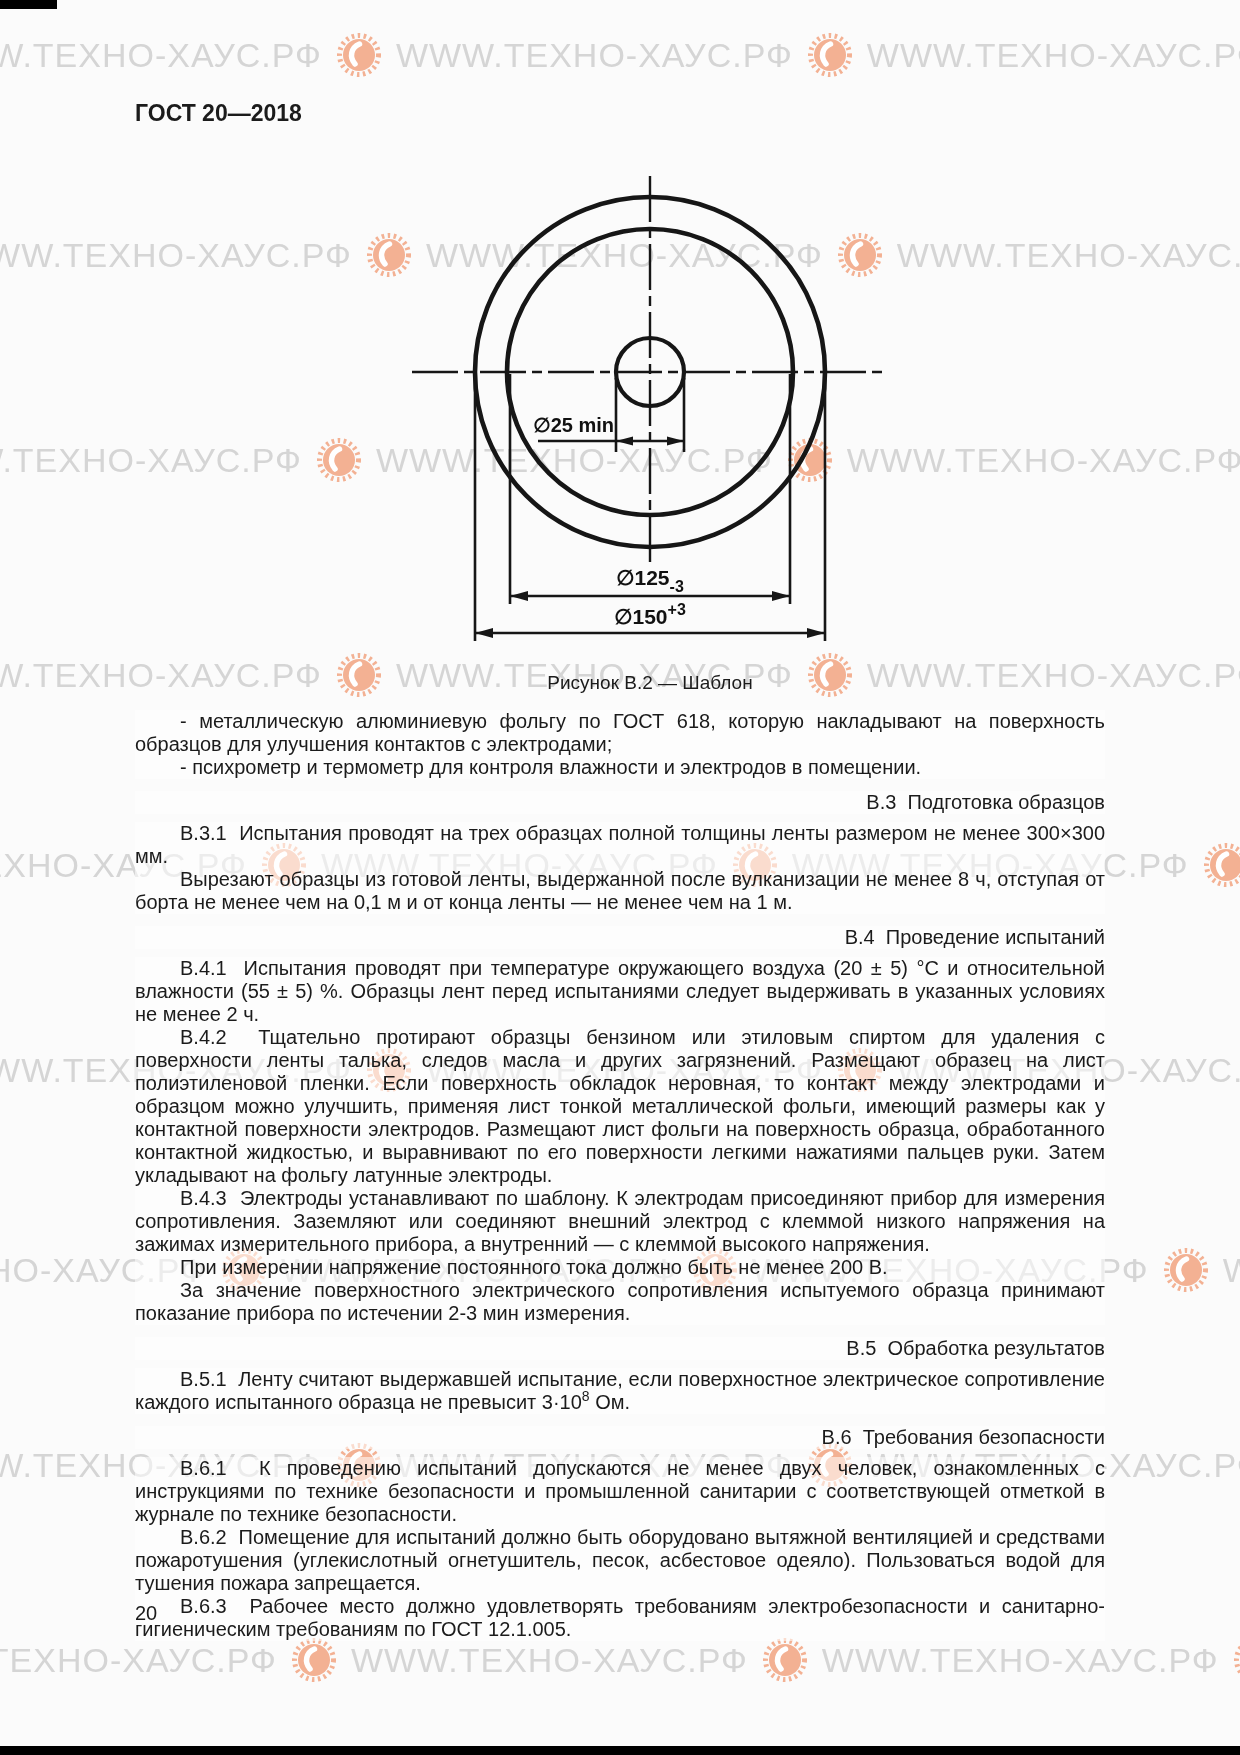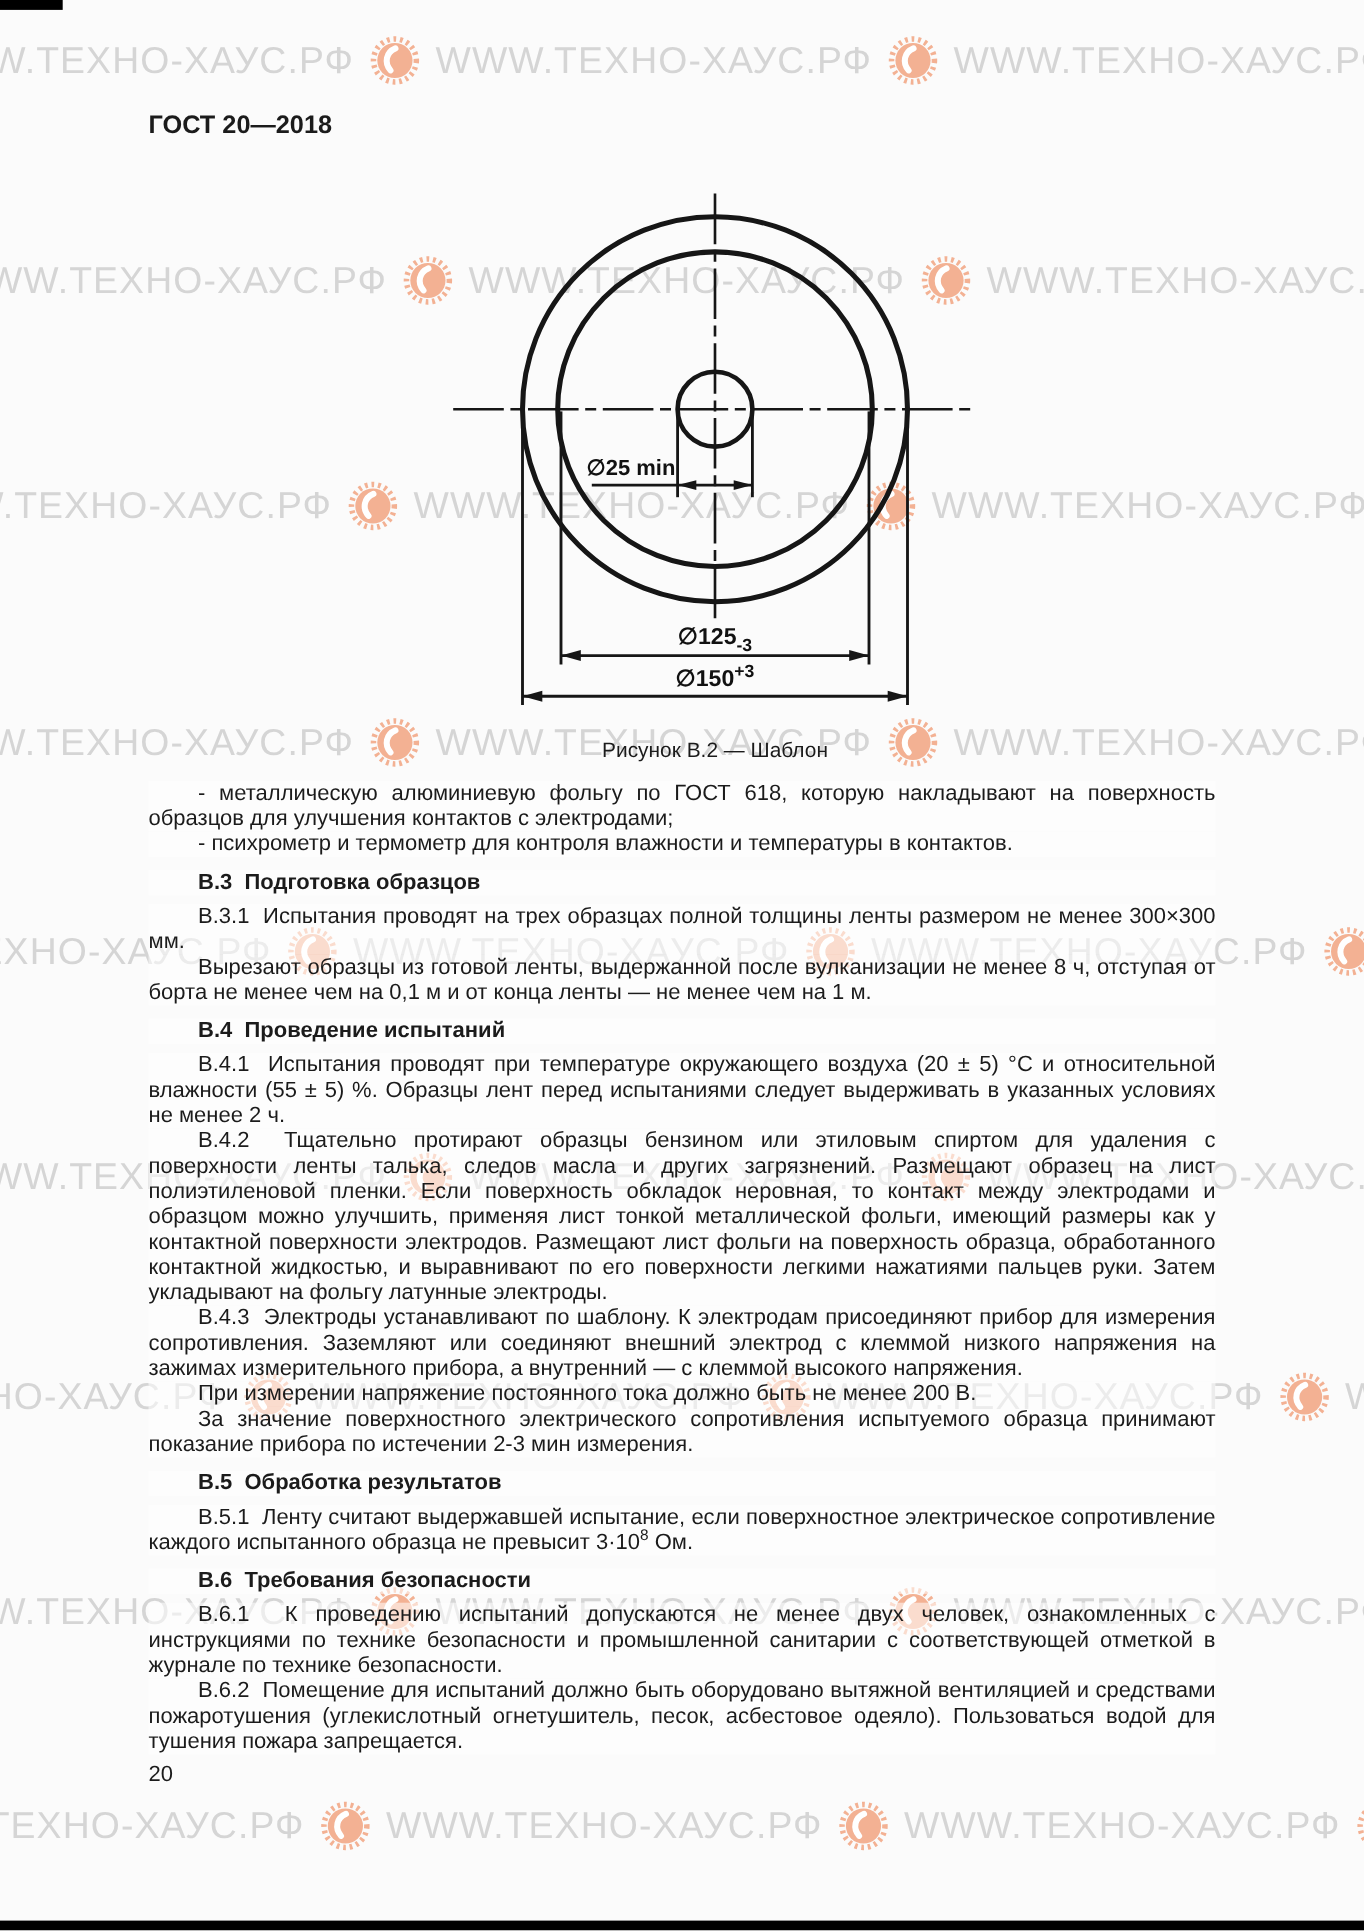--- a/index.html
+++ b/index.html
@@ -26,21 +26,21 @@
   .figure-caption{
     position:absolute;left:330px;top:672px;width:640px;text-align:center;
     font-size:19px;z-index:2;
   }
   
   #content{position:absolute;left:135px;width:970px;top:710px;z-index:2;}
   #content p{
     margin:0;font-size:20px;line-height:23px;text-align:justify;
     text-indent:45px;background:rgba(255,255,255,.55);
   }
-  #content p.heading{font-weight:700;margin:12px 0 8px 0;text-align:left;}
+  #content p.heading{font-weight:400;margin:12px 0 8px 0;text-align:right;}
   #content sup{font-size:14px;line-height:0;}
 </style>
 </head>
 <body>
 
 <div class="bar-top"></div>
 <div class="bar-bottom"></div>
 
 <div id="watermark" style="--wm-text: #d5d5d5; --wm-icon: #f3b193;">
     <div class="wm-row" style="top: 32px; left: -75px;">
@@ -236,30 +236,31 @@
     <text x="650" y="624" text-anchor="middle" font-size="21">
       <tspan>∅150</tspan><tspan dy="-9" font-size="16">+3</tspan>
     </text>
   </g>
 </svg>
 
 <div class="figure-caption">Рисунок В.2 — Шаблон</div>
 
 <div id="content">
     <p class="body"><span>- металлическую алюминиевую фольгу по ГОСТ 618, которую накладывают на поверхность образцов для улучшения контактов с электродами;</span></p>
-    <p class="body"><span>- психрометр и термометр для контроля влажности и температуры в контактов.</span></p>
+    <p class="body"><span>- психрометр и термометр для контроля влажности и электродов в помещении.</span></p>
     <p class="heading"><span>В.3&nbsp; Подготовка образцов</span></p>
     <p class="body"><span>В.3.1&nbsp; Испытания проводят на трех образцах полной толщины ленты размером не менее 300×300 мм.</span></p>
     <p class="body"><span>Вырезают образцы из готовой ленты, выдержанной после вулканизации не менее 8 ч, отступая от борта не менее чем на 0,1 м и от конца ленты — не менее чем на 1 м.</span></p>
     <p class="heading"><span>В.4&nbsp; Проведение испытаний</span></p>
     <p class="body"><span>В.4.1&nbsp; Испытания проводят при температуре окружающего воздуха (20 ± 5) °С и относительной влажности (55 ± 5) %. Образцы лент перед испытаниями следует выдерживать в указанных условиях не менее 2 ч.</span></p>
     <p class="body"><span>В.4.2&nbsp; Тщательно протирают образцы бензином или этиловым спиртом для удаления с поверхности ленты талька, следов масла и других загрязнений. Размещают образец на лист полиэтиленовой пленки. Если поверхность обкладок неровная, то контакт между электродами и образцом можно улучшить, применяя лист тонкой металлической фольги, имеющий размеры как у контактной поверхности электродов. Размещают лист фольги на поверхность образца, обработанного контактной жидкостью, и выравнивают по его поверхности легкими нажатиями пальцев руки. Затем укладывают на фольгу латунные электроды.</span></p>
     <p class="body"><span>В.4.3&nbsp; Электроды устанавливают по шаблону. К электродам присоединяют прибор для измерения сопротивления. Заземляют или соединяют внешний электрод с клеммой низкого напряжения на зажимах измерительного прибора, а внутренний — с клеммой высокого напряжения.</span></p>
     <p class="body"><span>При измерении напряжение постоянного тока должно быть не менее 200 В.</span></p>
     <p class="body"><span>За значение поверхностного электрического сопротивления испытуемого образца принимают показание прибора по истечении 2-3 мин измерения.</span></p>
     <p class="heading"><span>В.5&nbsp; Обработка результатов</span></p>
     <p class="body"><span>В.5.1&nbsp; Ленту считают выдержавшей испытание, если поверхностное электрическое сопротивление каждого испытанного образца не превысит 3·10</span><sup>8</sup><span> Ом.</span></p>
     <p class="heading"><span>В.6&nbsp; Требования безопасности</span></p>
     <p class="body"><span>В.6.1&nbsp; К проведению испытаний допускаются не менее двух человек, ознакомленных с инструкциями по технике безопасности и промышленной санитарии с соответствующей отметкой в журнале по технике безопасности.</span></p>
     <p class="body"><span>В.6.2&nbsp; Помещение для испытаний должно быть оборудовано вытяжной вентиляцией и средствами пожаротушения (углекислотный огнетушитель, песок, асбестовое одеяло). Пользоваться водой для тушения пожара запрещается.</span></p>
+    <p class="body"><span>В.6.3&nbsp; Рабочее место должно удовлетворять требованиям электробезопасности и санитарно-гигиеническим требованиям по ГОСТ 12.1.005.</span></p>
   </div>
 
 <div class="page-number">20</div>
 
 </body></html>

